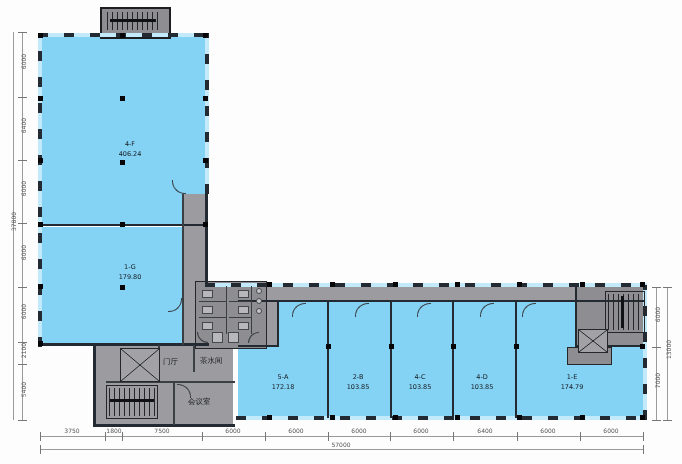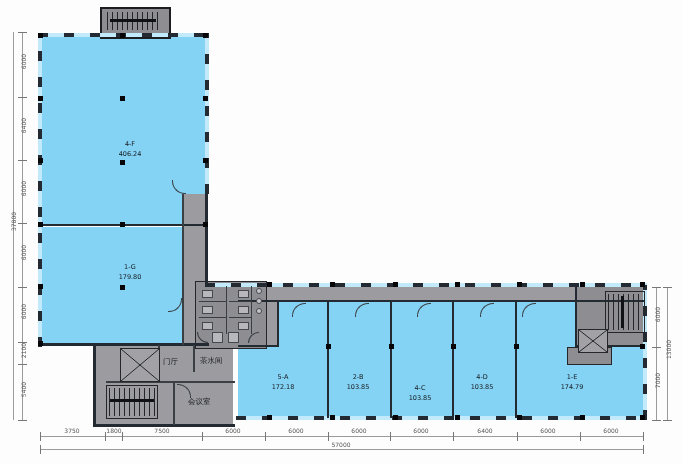--- a/index.html
+++ b/index.html
@@ -179,21 +179,21 @@
       <div>179.80</div>
   </div>
   <div class="rlabel" style="left:253px;top:372px;width:60px;">
     <div>5-A</div>
       <div>172.18</div>
   </div>
   <div class="rlabel" style="left:328px;top:372px;width:60px;">
     <div>2-B</div>
       <div>103.85</div>
   </div>
-  <div class="rlabel" style="left:390px;top:372px;width:60px;margin-top:11px;">
+  <div class="rlabel" style="left:390px;top:372px;width:60px;">
     <div>4-C</div>
       <div>103.85</div>
   </div>
   <div class="rlabel" style="left:452px;top:372px;width:60px;">
     <div>4-D</div>
       <div>103.85</div>
   </div>
   <div class="rlabel" style="left:542px;top:372px;width:60px;">
     <div>1-E</div>
       <div>174.79</div>

